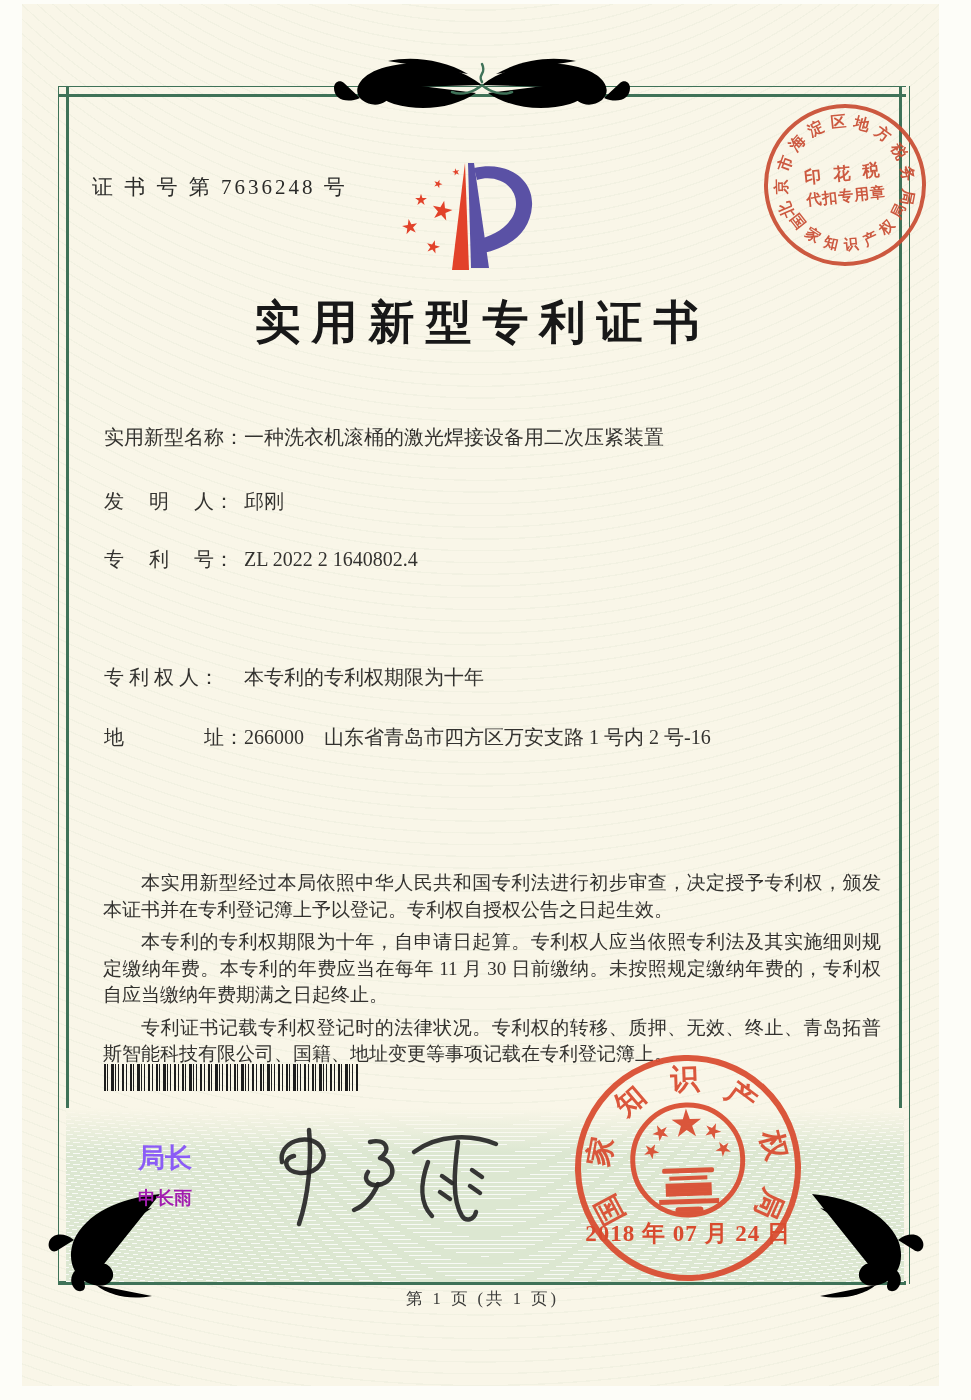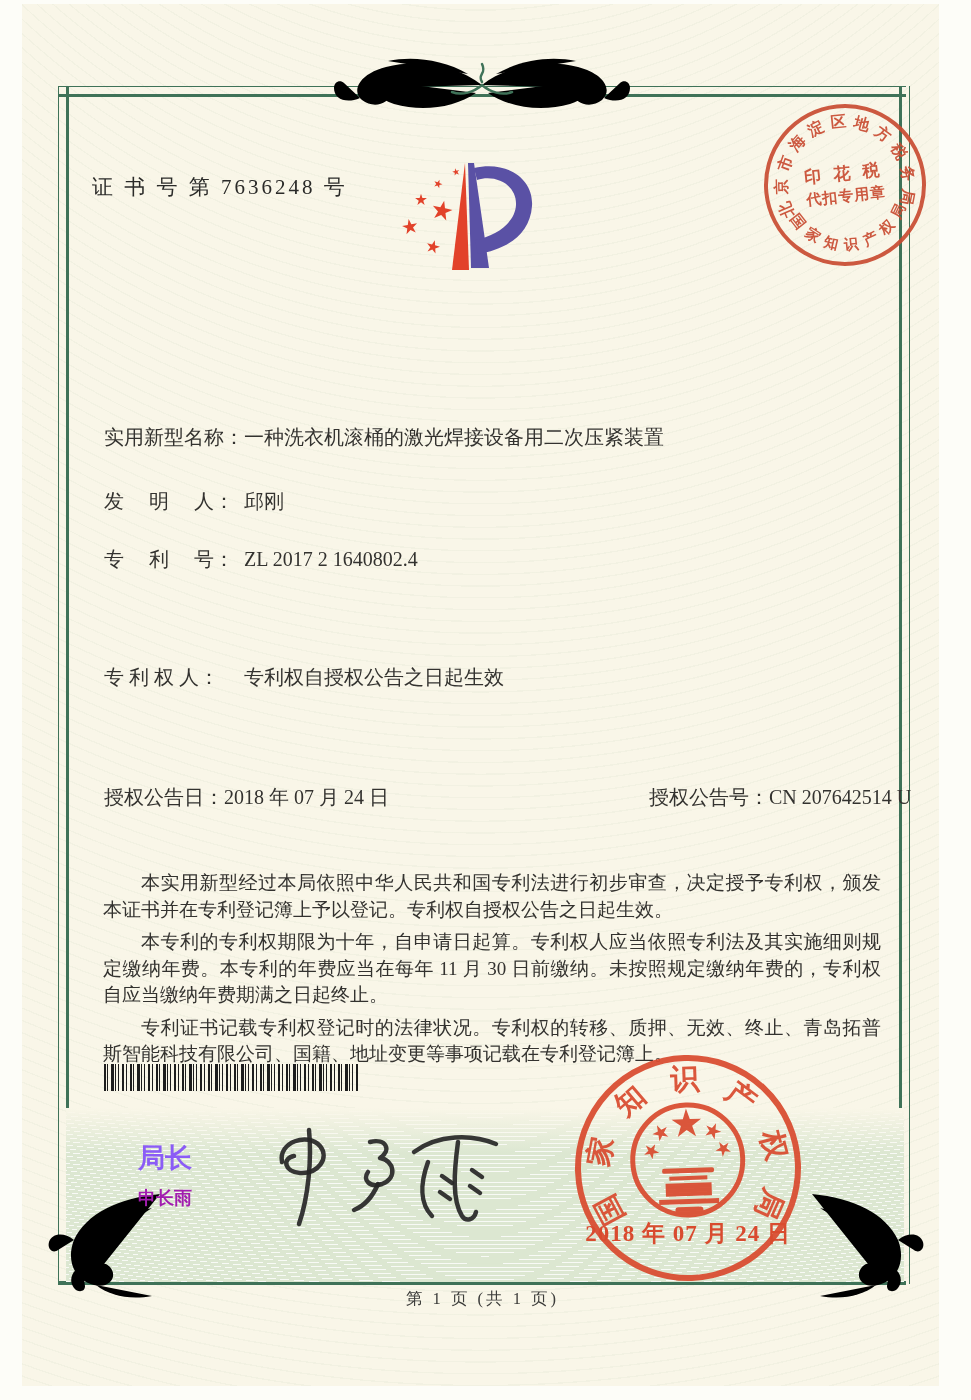--- a/index.html
+++ b/index.html
@@ -154,38 +154,36 @@
       <use href="#star" class="star-red" transform="translate(29,44) scale(0.62)"></use>
       <use href="#star" class="star-red" transform="translate(50,55) scale(1.05) rotate(12)"></use>
       <use href="#star" class="star-red" transform="translate(18,71) scale(0.8) rotate(-10)"></use>
       <use href="#star" class="star-red" transform="translate(41,91) scale(0.7) rotate(15)"></use>
     </g>
     <polygon class="star-red" points="73,7 60,114 77,114"></polygon>
     <polygon class="purple" points="76,7 82,7 97,112 79,112"></polygon>
     <path class="purple" d="M82,12 C116,4 142,24 140,50 C138,80 112,94 86,98 L83,84 C104,80 123,67 124,49 C125,29 104,18 85,24 Z"></path>
   </svg>
 
+  <div class="title">实用新型专利证书</div>
 
   <div class="field" style="top:424px">
     <span class="flabel">实用新型名称：</span><span class="fvalue">一种洗衣机滚桶的激光焊接设备用二次压紧装置</span>
   </div>
   <div class="field" style="top:488px">
     <span class="flabel">发　 明　 人：</span><span class="fvalue">邱刚</span>
   </div>
   <div class="field" style="top:546px">
-    <span class="flabel">专　 利　 号：</span><span class="fvalue">ZL 2017 2 1640802.4</span>
+    <span class="flabel">专　 利　 号：</span><span class="fvalue">ZL 2022 2 1640802.4</span>
   </div>
   <div class="field" style="top:664px">
-    <span class="flabel">专 利 权 人：</span><span class="fvalue">专利权自授权公告之日起生效</span>
-  </div>
-  <div class="field" style="top:784px">
-    <span>授权公告日：</span><span>2018 年 07 月 24 日</span>
-    <span class="grant-col2">
-      <span>授权公告号：</span><span>CN 207642514 U</span>
-    </span>
+    <span class="flabel">专 利 权 人：</span><span class="fvalue">本专利的专利权期限为十年</span>
+  </div>
+  <div class="field" style="top:724px">
+    <span class="flabel">地　　　　址：</span><span class="fvalue">266000　山东省青岛市四方区万安支路 1 号内 2 号-16</span>
   </div>
 
   <div class="paras">
     <p>本实用新型经过本局依照中华人民共和国专利法进行初步审查，决定授予专利权，颁发本证书并在专利登记簿上予以登记。专利权自授权公告之日起生效。</p>
     <p>本专利的专利权期限为十年，自申请日起算。专利权人应当依照专利法及其实施细则规定缴纳年费。本专利的年费应当在每年 11 月 30 日前缴纳。未按照规定缴纳年费的，专利权自应当缴纳年费期满之日起终止。</p>
     <p>专利证书记载专利权登记时的法律状况。专利权的转移、质押、无效、终止、青岛拓普斯智能科技有限公司、国籍、地址变更等事项记载在专利登记簿上。</p>
   </div>
 
   <div class="barcode"></div>
 

